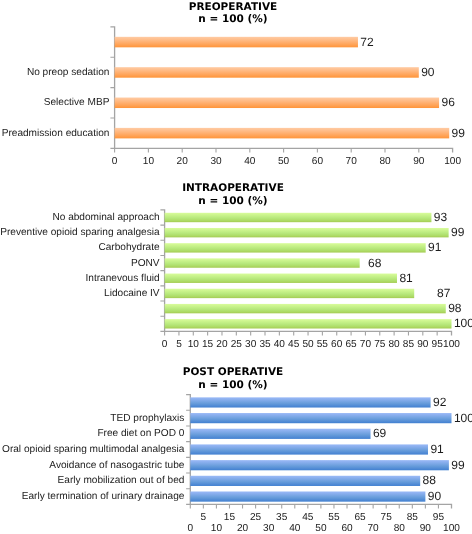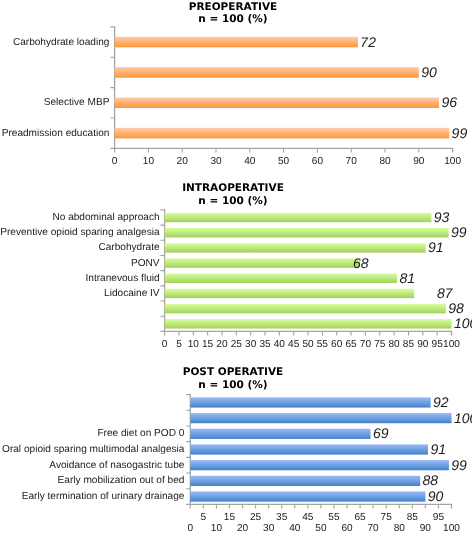--- a/index.html
+++ b/index.html
@@ -6,21 +6,21 @@
   body{width:472px;height:534px;position:relative;overflow:hidden;
        font-family:"Liberation Sans",sans-serif;color:#1c1c1c;
        -webkit-font-smoothing:antialiased;text-rendering:geometricPrecision;}
   svg.axes{position:absolute;left:0;top:0;}
   svg.axes path.ax{fill:none;stroke-linecap:butt;}
   .chart{position:absolute;left:0;top:0;width:472px;height:469px;}
   .cat,.val,.xlab,.title{will-change:opacity;}
   .title{position:absolute;left:-3px;width:472px;text-align:center;font-weight:bold;
          font-family:"DejaVu Sans",sans-serif;font-size:10.5px;line-height:12.5px;color:#000;}
   .cat{position:absolute;text-align:right;font-size:10.1px;line-height:15px;white-space:nowrap;}
-  .val{position:absolute;font-size:14px;line-height:15px;white-space:nowrap;font-style:italic;}
+  .val{position:absolute;font-size:12px;line-height:15px;white-space:nowrap;}
   .xlab{position:absolute;width:40px;text-align:center;font-size:10.1px;line-height:11px;}
 </style>
 </head>
 <body>
 
 <svg class="axes" id="axes" width="472" height="534" viewBox="0 0 472 534">
 <defs>
 <linearGradient id="g1" x1="0" y1="0" x2="0" y2="1">
         <stop offset="0" stop-color="#FFCBA4"></stop>
         <stop offset="0.30" stop-color="#FFBB86"></stop>
@@ -80,22 +80,22 @@
 <rect x="190.30" y="475.77" width="229.86" height="10.20" fill="url(#g3)"></rect>
 <rect x="190.30" y="491.46" width="235.08" height="10.20" fill="url(#g3)"></rect>
 </g>
 </svg>
 
 <section class="chart">
   <div class="title" style="top:0.5px">
     <div class="title-main">PREOPERATIVE</div>
     <div class="title-sub">n = 100 (%)</div>
   </div>
-  <div class="cat" style="right:362.60px;top:34.68px">Carbohydrate loading</div>
   <div class="val" style="left:360.36px;top:34.68px">72</div>
+  <div class="cat" style="right:362.60px;top:65.03px">No preop sedation</div>
   <div class="val" style="left:421.20px;top:65.03px">90</div>
   <div class="cat" style="right:362.60px;top:95.38px">Selective MBP</div>
   <div class="val" style="left:441.48px;top:95.38px">96</div>
   <div class="cat" style="right:362.60px;top:125.72px">Preadmission education</div>
   <div class="val" style="left:451.62px;top:125.72px">99</div>
   <div class="xlab" style="left:94.60px;top:155.70px">0</div>
   <div class="xlab" style="left:128.40px;top:155.70px">10</div>
   <div class="xlab" style="left:162.20px;top:155.70px">20</div>
   <div class="xlab" style="left:196.00px;top:155.70px">30</div>
   <div class="xlab" style="left:229.80px;top:155.70px">40</div>
@@ -111,21 +111,21 @@
     <div class="title-main">INTRAOPERATIVE</div>
     <div class="title-sub">n = 100 (%)</div>
   </div>
   <div class="cat" style="right:312.40px;top:210.09px">No abdominal approach</div>
   <div class="val" style="left:433.82px;top:210.09px">93</div>
   <div class="cat" style="right:312.40px;top:225.28px">Preventive opioid sparing analgesia</div>
   <div class="val" style="left:451.03px;top:225.28px">99</div>
   <div class="cat" style="right:312.40px;top:240.47px">Carbohydrate</div>
   <div class="val" style="left:428.08px;top:240.47px">91</div>
   <div class="cat" style="right:312.40px;top:255.66px">PONV</div>
-  <div class="val" style="left:353px;top:255.66px">68</div>
+  <div class="val" style="left:368px;top:255.66px">68</div>
   <div class="cat" style="right:312.40px;top:270.84px">Intranevous fluid</div>
   <div class="val" style="left:399.39px;top:270.84px">81</div>
   <div class="cat" style="right:312.40px;top:286.03px">Lidocaine IV</div>
   <div class="val" style="left:437px;top:286.03px">87</div>
   <div class="val" style="left:448.16px;top:301.22px">98</div>
   <div class="val" style="left:453.90px;top:316.41px">100</div>
   <div class="xlab" style="left:144.60px;top:338.80px">0</div>
   <div class="xlab" style="left:158.94px;top:338.80px">5</div>
   <div class="xlab" style="left:173.29px;top:338.80px">10</div>
   <div class="xlab" style="left:187.63px;top:338.80px">15</div>
@@ -146,20 +146,21 @@
   <div class="xlab" style="left:402.81px;top:338.80px">90</div>
   <div class="xlab" style="left:417.15px;top:338.80px">95</div>
   <div class="xlab" style="left:431.50px;top:338.80px">100</div>
 </section>
 <section class="chart">
   <div class="title" style="top:366.4px">
     <div class="title-main">POST OPERATIVE</div>
     <div class="title-sub">n = 100 (%)</div>
   </div>
   <div class="val" style="left:433.00px;top:395.04px">92</div>
+  <div class="cat" style="right:287.60px;top:410.73px">TED prophylaxis</div>
   <div class="val" style="left:453.90px;top:410.73px">100</div>
   <div class="cat" style="right:287.60px;top:426.41px">Free diet on POD 0</div>
   <div class="val" style="left:372.93px;top:426.41px">69</div>
   <div class="cat" style="right:287.60px;top:442.10px">Oral opioid sparing multimodal analgesia</div>
   <div class="val" style="left:430.39px;top:442.10px">91</div>
   <div class="cat" style="right:287.60px;top:457.79px">Avoidance of nasogastric tube</div>
   <div class="val" style="left:451.29px;top:457.79px">99</div>
   <div class="cat" style="right:287.60px;top:473.47px">Early mobilization out of bed</div>
   <div class="val" style="left:422.56px;top:473.47px">88</div>
   <div class="cat" style="right:287.60px;top:489.16px">Early termination of urinary drainage</div>

